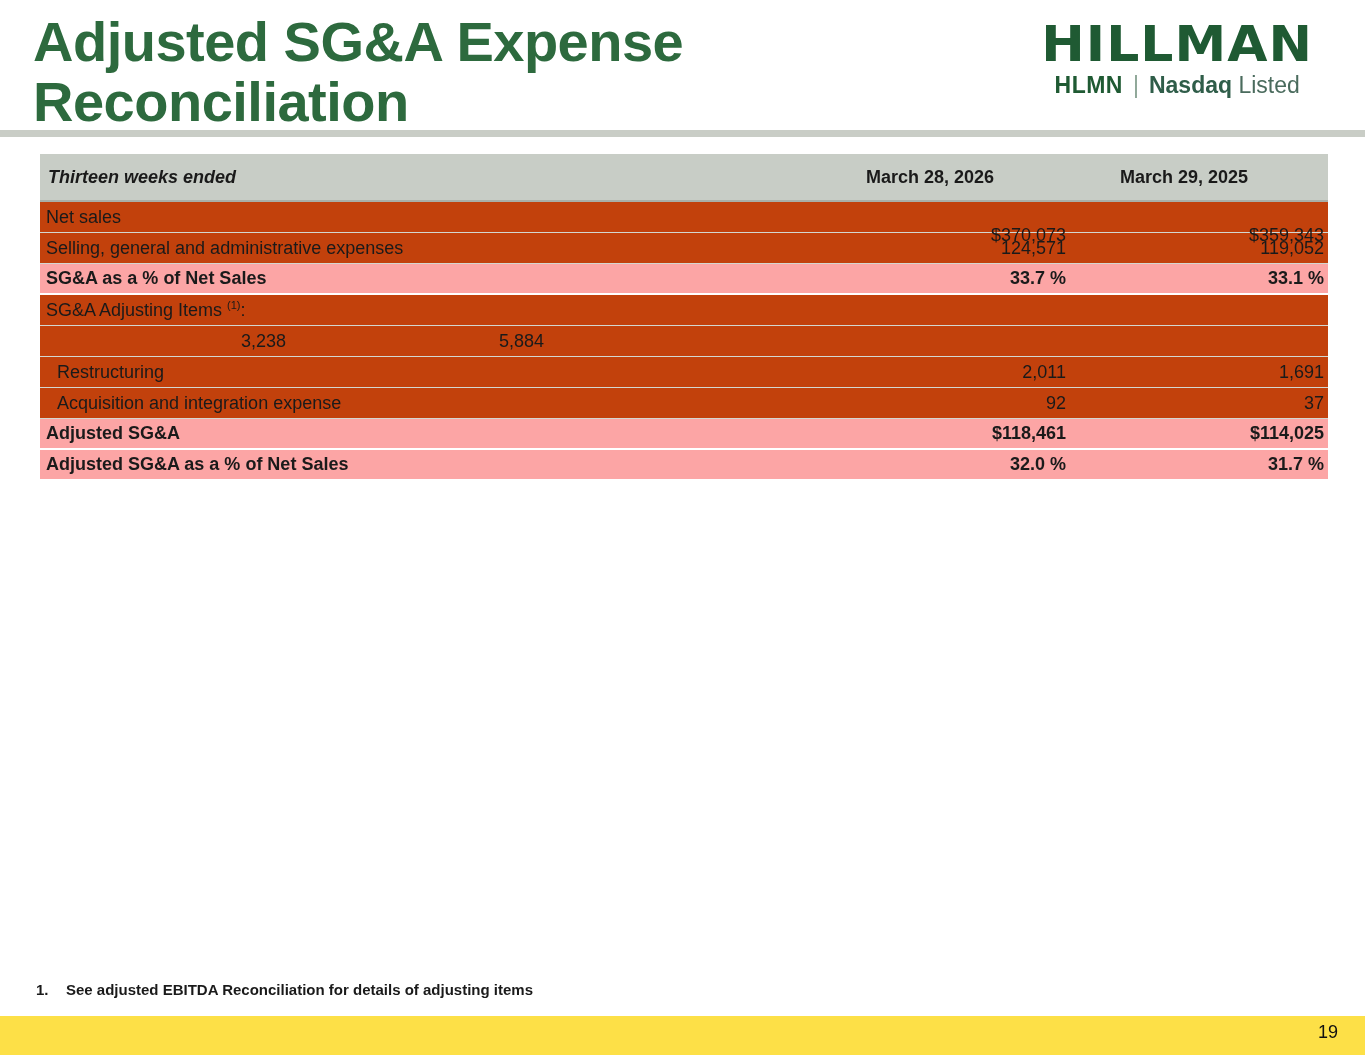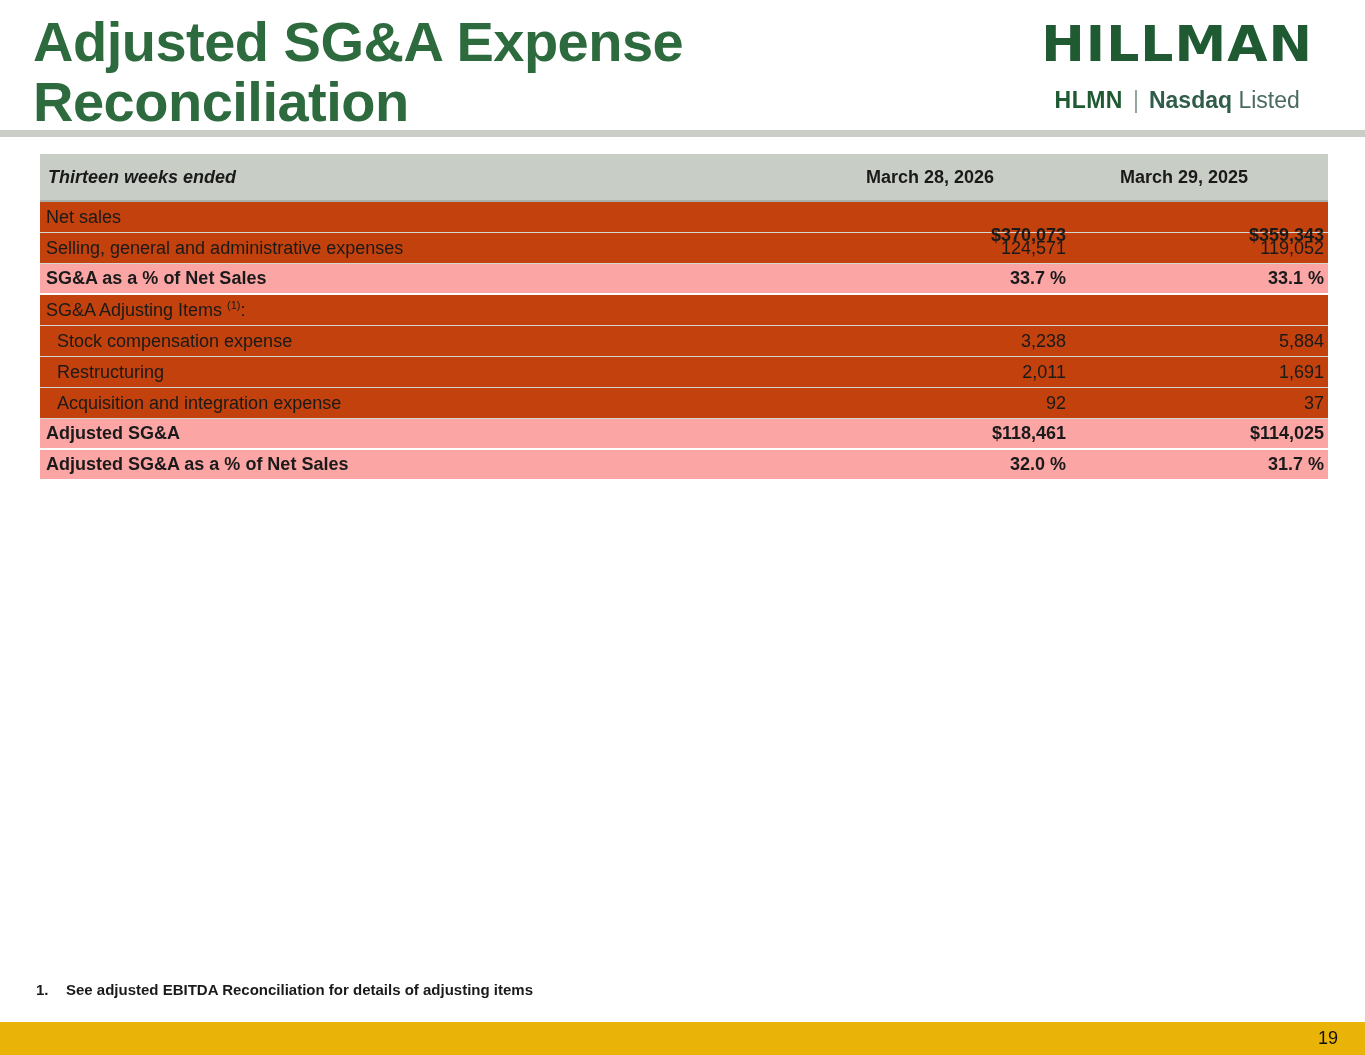--- a/index.html
+++ b/index.html
@@ -36,21 +36,21 @@
     font-family: "DejaVu Sans", sans-serif;
     font-size: 52px;
     font-weight: 900;
     letter-spacing: 1px;
     line-height: 1;
     color: #1f5a33;
     transform: scaleY(0.94);
     transform-origin: top center;
   }
   .logo-sub {
-    margin-top: 16px;
+    margin-top: 1px;
     font-size: 23px;
     line-height: 1.1;
     white-space: nowrap;
   }
   .logo-ticker { font-weight: bold; color: #1f5a33; letter-spacing: 0.5px; }
   .logo-pipe   { color: #8aa394; font-weight: 300; padding: 0 10px; }
   .logo-nasdaq { font-weight: bold; color: #2f5d49; }
   .logo-listed { font-weight: normal; color: #4a6b5d; }
 
   .top-divider {
@@ -80,21 +80,21 @@
     background: #c8cdc6;
     border-bottom: 2px solid #a9afa8;
   }
   .trow.thead .cell-label { font-weight: bold; font-style: italic; padding-left: 8px; }
   .trow.thead .cell-val   { font-weight: bold; text-align: center; padding-right: 30px; }
   .trow.highlight {
     background: #fca5a5;
     font-weight: bold;
     border-bottom: 2px solid #ffffff;
   }
-  .trow.bold-values .cell-val { font-weight: bold; margin-top: 36px; }
+  .trow.bold-values .cell-val { font-weight: normal; margin-top: 36px; }
   .cell-label {
     flex: 1 1 auto;
     padding-left: 6px;
     white-space: nowrap;
   }
   .trow.indent .cell-label { padding-left: 17px; }
   .cell-val {
     flex: 0 0 auto;
     text-align: right;
     padding-right: 4px;
@@ -117,22 +117,22 @@
     font-size: 15px;
     font-weight: 600;
     color: #1a1a1a;
   }
   .footnote-number { width: 30px; }
 
   
   .footer-bar {
     position: absolute;
     left: 0; bottom: 0;
-    width: 1365px; height: 33px;
-    background: #eab308;
+    width: 1365px; height: 39px;
+    background: #fde047;
   }
   .page-number {
     position: absolute;
     right: 27px;
     top: 0;
     line-height: 33px;
     font-size: 18px;
     color: #111111;
   }
 </style>
@@ -174,21 +174,20 @@
     <div class="cell-label"><span>SG&amp;A as a % of Net Sales</span><span class="sup-ref"></span><span></span></div>
     <div class="cell-val col1">33.7 %</div>
     <div class="cell-val col2">33.1 %</div>
   </div>
       <div class="trow">
     <div class="cell-label"><span>SG&amp;A Adjusting Items </span><span class="sup-ref">(1)</span><span>:</span></div>
     <div class="cell-val col1"></div>
     <div class="cell-val col2"></div>
   </div>
       <div class="trow indent">
-    <div class="cell-label"><span>Stock compensation expense</span><span class="sup-ref"></span><span></span></div>
     <div class="cell-val col1">3,238</div>
     <div class="cell-val col2">5,884</div>
   </div>
       <div class="trow indent">
     <div class="cell-label"><span>Restructuring</span><span class="sup-ref"></span><span></span></div>
     <div class="cell-val col1">2,011</div>
     <div class="cell-val col2">1,691</div>
   </div>
       <div class="trow indent">
     <div class="cell-label"><span>Acquisition and integration expense</span><span class="sup-ref"></span><span></span></div>

